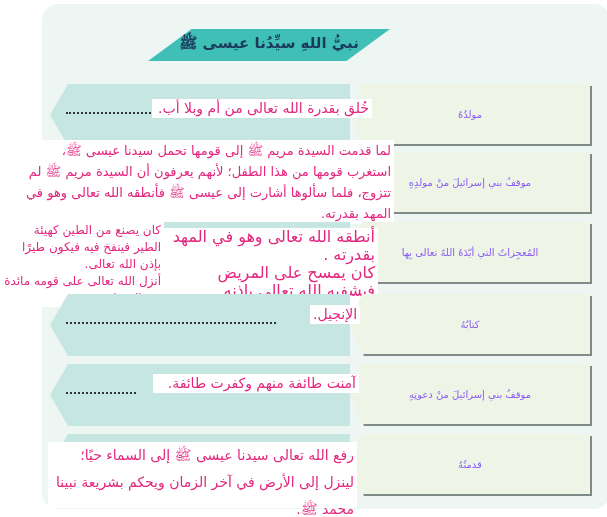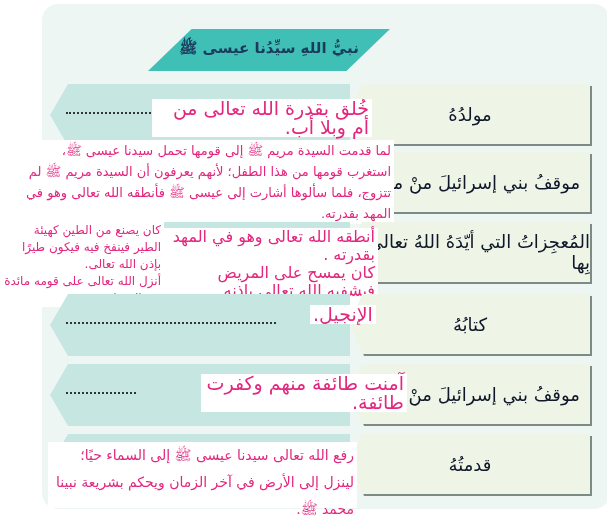--- a/index.html
+++ b/index.html
@@ -1,35 +1,35 @@
 <!DOCTYPE html>
 <html><head>
 <meta charset="utf-8">
 <style>
   html, body { margin:0; padding:0; }
   body { width:607px; height:517px; background:#ffffff; position:relative; overflow:hidden;
          font-family:"DejaVu Sans", sans-serif; }
   .panel { position:absolute; left:42px; top:4px; width:568px; height:505px; background:#eef6f3;
            border-radius:16px; }
-  .banner { position:absolute; left:148px; top:29px; width:242px; height:42px; background:#3fbfb5;
+  .banner { position:absolute; left:148px; top:29px; width:242px; height:32px; background:#3fbfb5;
             clip-path:polygon(18% 0,100% 0,82% 100%,0 100%); display:flex; align-items:center;
             justify-content:center; }
   .banner span { color:#1b3a5c; font-weight:bold; font-size:15px; direction:rtl; }
   .row { position:absolute; left:50px; width:540px; height:62px; }
   .arrow { position:absolute; left:0; top:0; width:300px; height:62px; background:#c6e6e2;
            clip-path:polygon(6% 0,100% 0,100% 100%,6% 100%,0 50%); }
   .label { position:absolute; right:0; top:0; width:240px; height:60px; background:#eef4e6;
            clip-path:polygon(5% 0,100% 0,100% 100%,5% 100%,0 50%);
            display:flex; align-items:center; justify-content:center; }
   .label-shadow { position:absolute; right:-2px; top:2px; width:240px; height:60px; background:#7e8a85;
            clip-path:polygon(5% 0,100% 0,100% 100%,5% 100%,0 50%); }
-  .label span { font-size:18px; color:#0f172a; direction:rtl;text-align:right; }
+  .label span { font-size:10px; color:#8b5cf6; direction:rtl;text-align:right; }
   .dots { position:absolute; left:16px; top:28px; width:120px; border-bottom:2px dotted #333; }
   .ans { position:absolute; background:#fff; color:#e3267e; direction:rtl; text-align:right;
-         font-size:19px; line-height:19px; padding:0 3px; }
+         font-size:14px; line-height:19px; padding:0 3px; }
 </style>
 </head>
 <body>
 
 <div class="panel"></div>
 
 <div class="banner">
   <span>نبيُّ اللهِ سيِّدُنا عيسى ﷺ</span>
 </div>
 
@@ -80,21 +80,21 @@
 <div class="ans" style="left:264px;top:305px;margin-left:46px;">الإنجيل.</div>
 
 <div class="row" style="top:364px;">
   <div class="arrow"></div>
   <div class="dots" style="width:70px;"></div>
   <div class="label-shadow"></div>
   <div class="label">
       <span>موقفُ بني إسرائيلَ منْ دعوتِهِ</span>
     </div>
 </div>
-<div class="ans" style="left:153px;top:374px;width:200px;margin-left:48px;">آمنت طائفة منهم وكفرت طائفة.</div>
+<div class="ans" style="left:153px;top:374px;width:200px;">آمنت طائفة منهم وكفرت طائفة.</div>
 
 <div class="row" style="top:434px;">
   <div class="arrow"></div>
   <div class="label-shadow"></div>
   <div class="label">
       <span>قدمتُهُ</span>
     </div>
 </div>
 <div class="ans" style="left:48px;top:442px;width:303px;height:66px;font-size:14px;line-height:27px;">رفع الله تعالى سيدنا عيسى ﷺ إلى السماء حيًا؛ لينزل إلى الأرض في آخر الزمان ويحكم بشريعة نبينا محمد ﷺ.</div>
 

